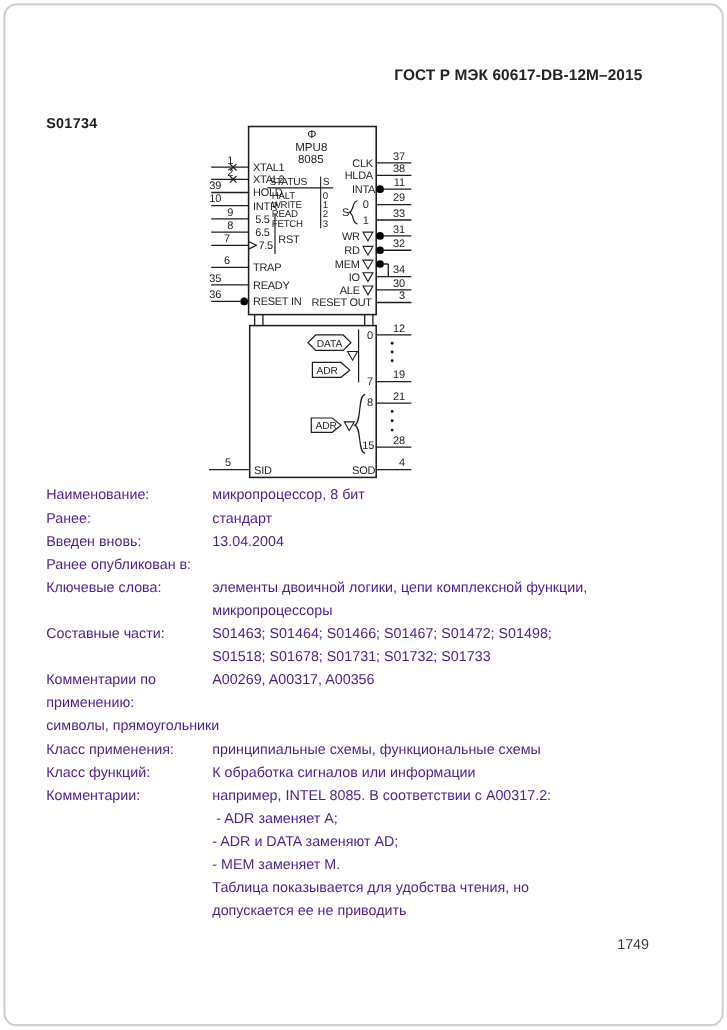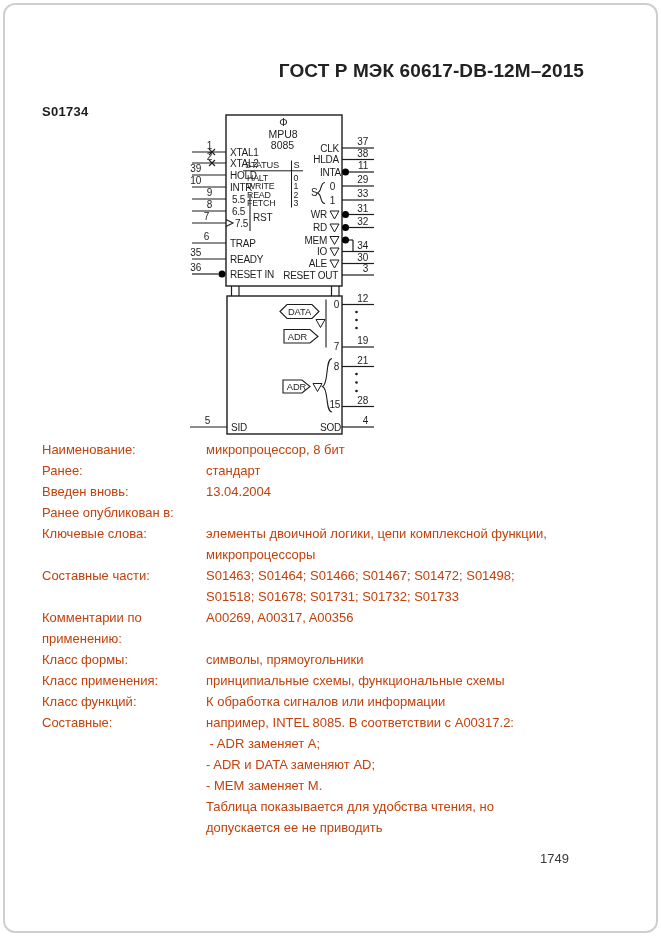--- a/index.html
+++ b/index.html
@@ -2,45 +2,45 @@
 <html><head>
 <meta charset="utf-8">
 <style>
   html,body{margin:0;padding:0;}
   body{
     width:661px;height:936px;position:relative;background:#ffffff;
     font-family:"Liberation Sans", sans-serif;color:#2e2e2e;overflow:hidden;
   }
   .frame{position:absolute;inset:3px;border:2px solid #cfcfcf;border-radius:12px;pointer-events:none;}
   .doc-header{
-    position:absolute;top:60px;right:77px;font-size:19px;font-weight:bold;color:#222;
+    position:absolute;top:60px;right:77px;font-size:14px;font-weight:bold;color:#222;
     letter-spacing:0.1px;white-space:nowrap;
   }
   .symbol-id{
     position:absolute;top:104px;left:42px;font-size:13px;font-weight:bold;color:#1d1d1d;
     letter-spacing:0.3px;
   }
-  .page-number{position:absolute;top:851px;left:540px;width:50px;font-size:13px;color:#3a3a3a;}
+  .page-number{position:absolute;top:851px;left:540px;width:50px;text-align:right;font-size:13px;color:#3a3a3a;}
   .diagram{position:absolute;left:185px;top:108px;width:212px;height:334px;}
   .diagram line, .diagram rect, .diagram path, .diagram polyline, .diagram polygon{
     stroke:#1d1d1d;fill:none;
   }
   .diagram text{fill:#1d1d1d;stroke:none;font-family:"Liberation Sans", sans-serif;}
   .dl{font-size:10px;letter-spacing:-0.25px;}
   .pn{font-size:10px;letter-spacing:-0.2px;}
   .st{font-size:8.8px;letter-spacing:-0.2px;}
   .sh{font-size:9.3px;letter-spacing:-0.2px;}
   .tl{font-size:10.5px;}
   .bl{font-size:9.3px;letter-spacing:-0.1px;}
   .attrs{
-    position:absolute;left:42px;top:439px;width:586px;font-size:13px;line-height:21px;color:#c2410c;
+    position:absolute;left:42px;top:439px;width:586px;font-size:13px;line-height:21px;color:#4c1d95;
   }
   .arow{display:flex;align-items:flex-start;}
   .alabel{flex:0 0 151px;}
-  .avalue{flex:1;white-space:pre-line;margin-left:13px;}
+  .avalue{flex:1;white-space:pre-line;}
 </style>
 </head>
 <body>
 
 <div class="frame"></div>
 
 <div class="doc-header">ГОСТ Р МЭК 60617-DB-12М–2015</div>
 <div class="symbol-id">S01734</div>
 
 <svg class="diagram" viewBox="185 108 212 334" width="212" height="334">
@@ -249,33 +249,32 @@
   <div class="arow">
     <span class="alabel">Составные части:</span>
     <span class="avalue">S01463; S01464; S01466; S01467; S01472; S01498;
 S01518; S01678; S01731; S01732; S01733</span>
   </div>
   <div class="arow">
     <span class="alabel">Комментарии по применению:</span>
     <span class="avalue">A00269, A00317, A00356</span>
   </div>
   <div class="arow">
-    <span class="alabel">Класс формы:</span>
     <span class="avalue">символы, прямоугольники</span>
   </div>
   <div class="arow">
     <span class="alabel">Класс применения:</span>
     <span class="avalue">принципиальные схемы, функциональные схемы</span>
   </div>
   <div class="arow">
     <span class="alabel">Класс функций:</span>
     <span class="avalue">К обработка сигналов или информации</span>
   </div>
   <div class="arow">
-    <span class="alabel">Составные:</span>
+    <span class="alabel">Комментарии:</span>
     <span class="avalue">например, INTEL 8085. В соответствии с A00317.2:
 &nbsp;- ADR заменяет A;
 - ADR и DATA заменяют AD;
 - MEM заменяет M.
 Таблица показывается для удобства чтения, но
 допускается ее не приводить</span>
   </div>
 </div>
 
 <div class="page-number">1749</div>

